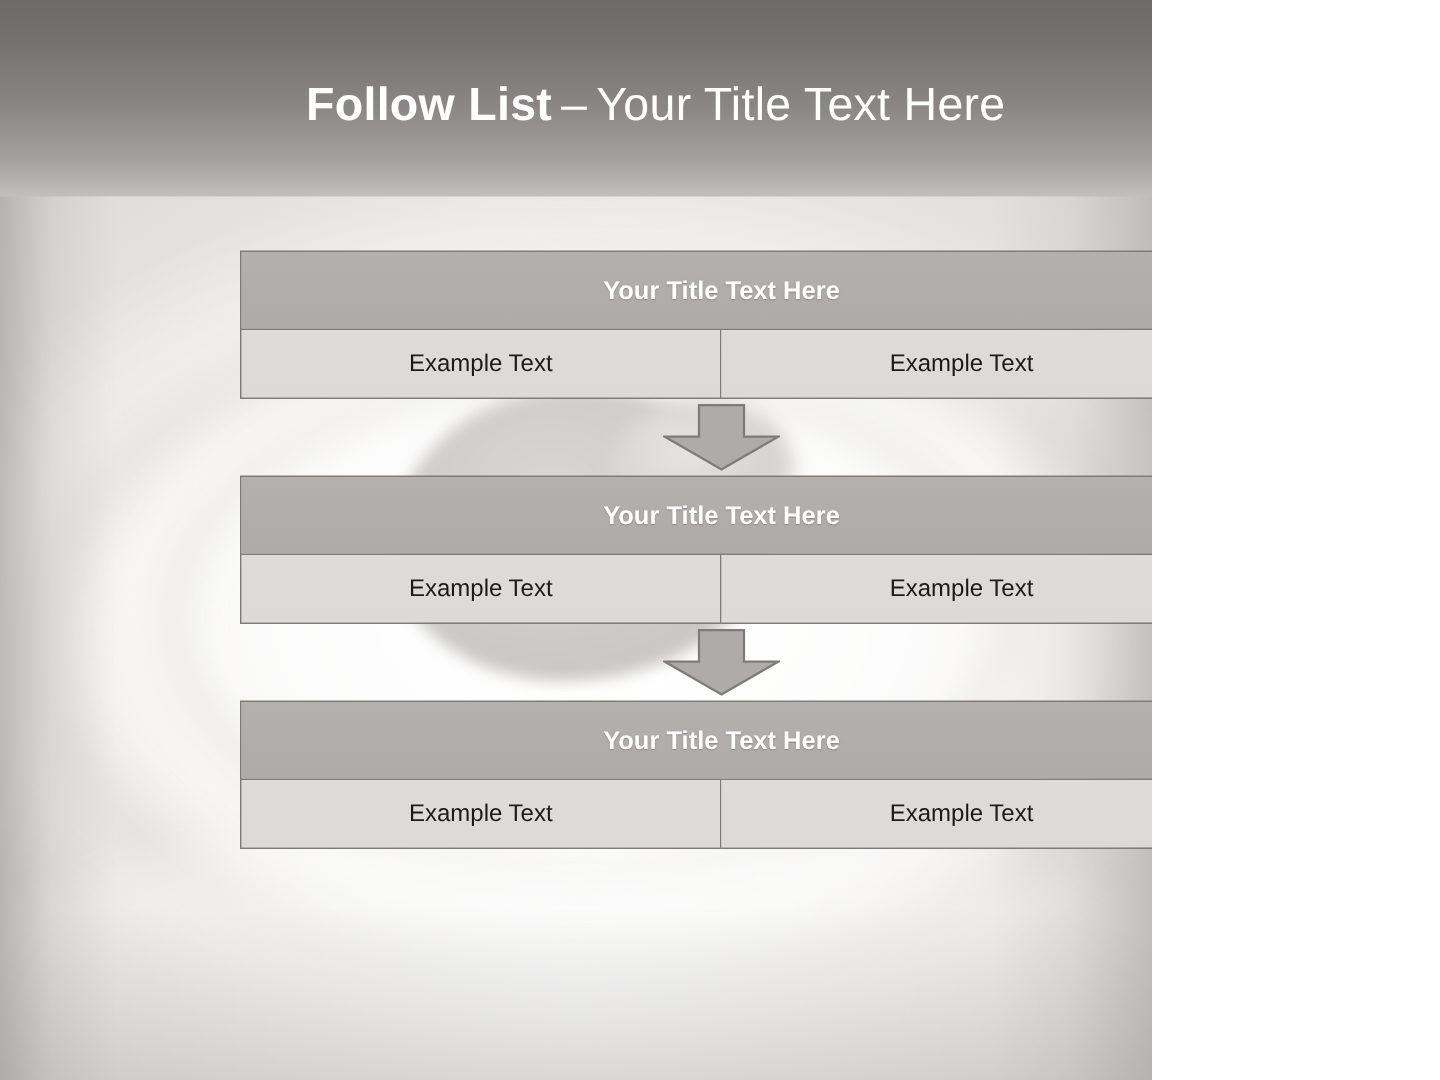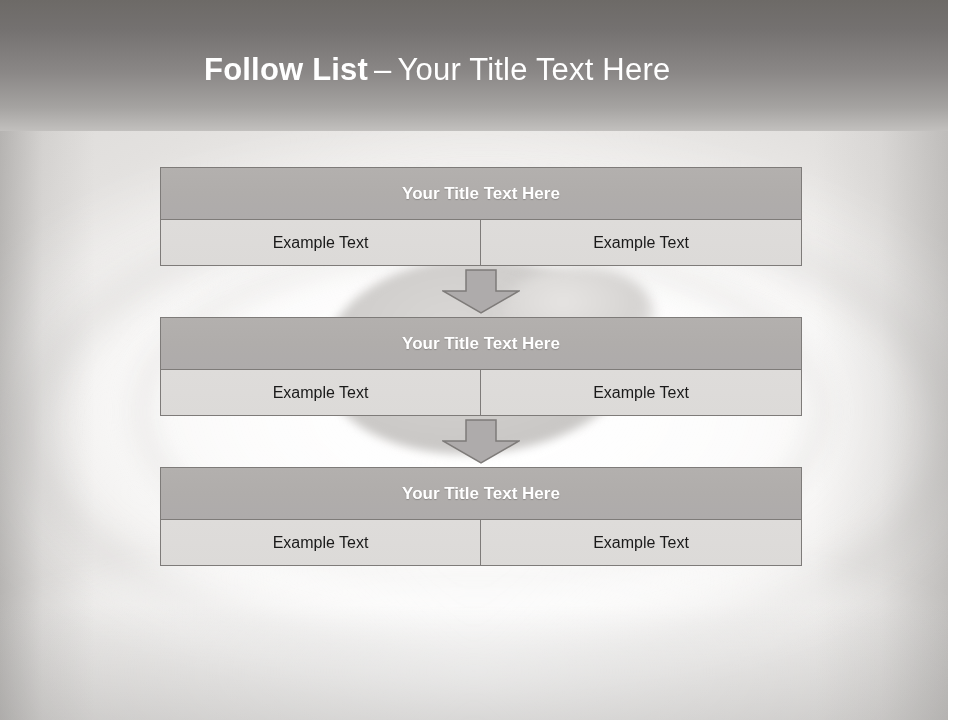--- a/index.html
+++ b/index.html
@@ -2,21 +2,21 @@
 <html><head>
 <meta charset="utf-8">
 <style>
   html, body {
     margin: 0;
     padding: 0;
     background: #ffffff;
   }
   .slide {
     position: relative;
-    width: 948px;
+    width: 768px;
     height: 720px;
     overflow: hidden;
     font-family: "Liberation Sans", sans-serif;
     background: #f2f1f0;
   }
 
   
   .bg-base {
     position: absolute;
     inset: 0;

